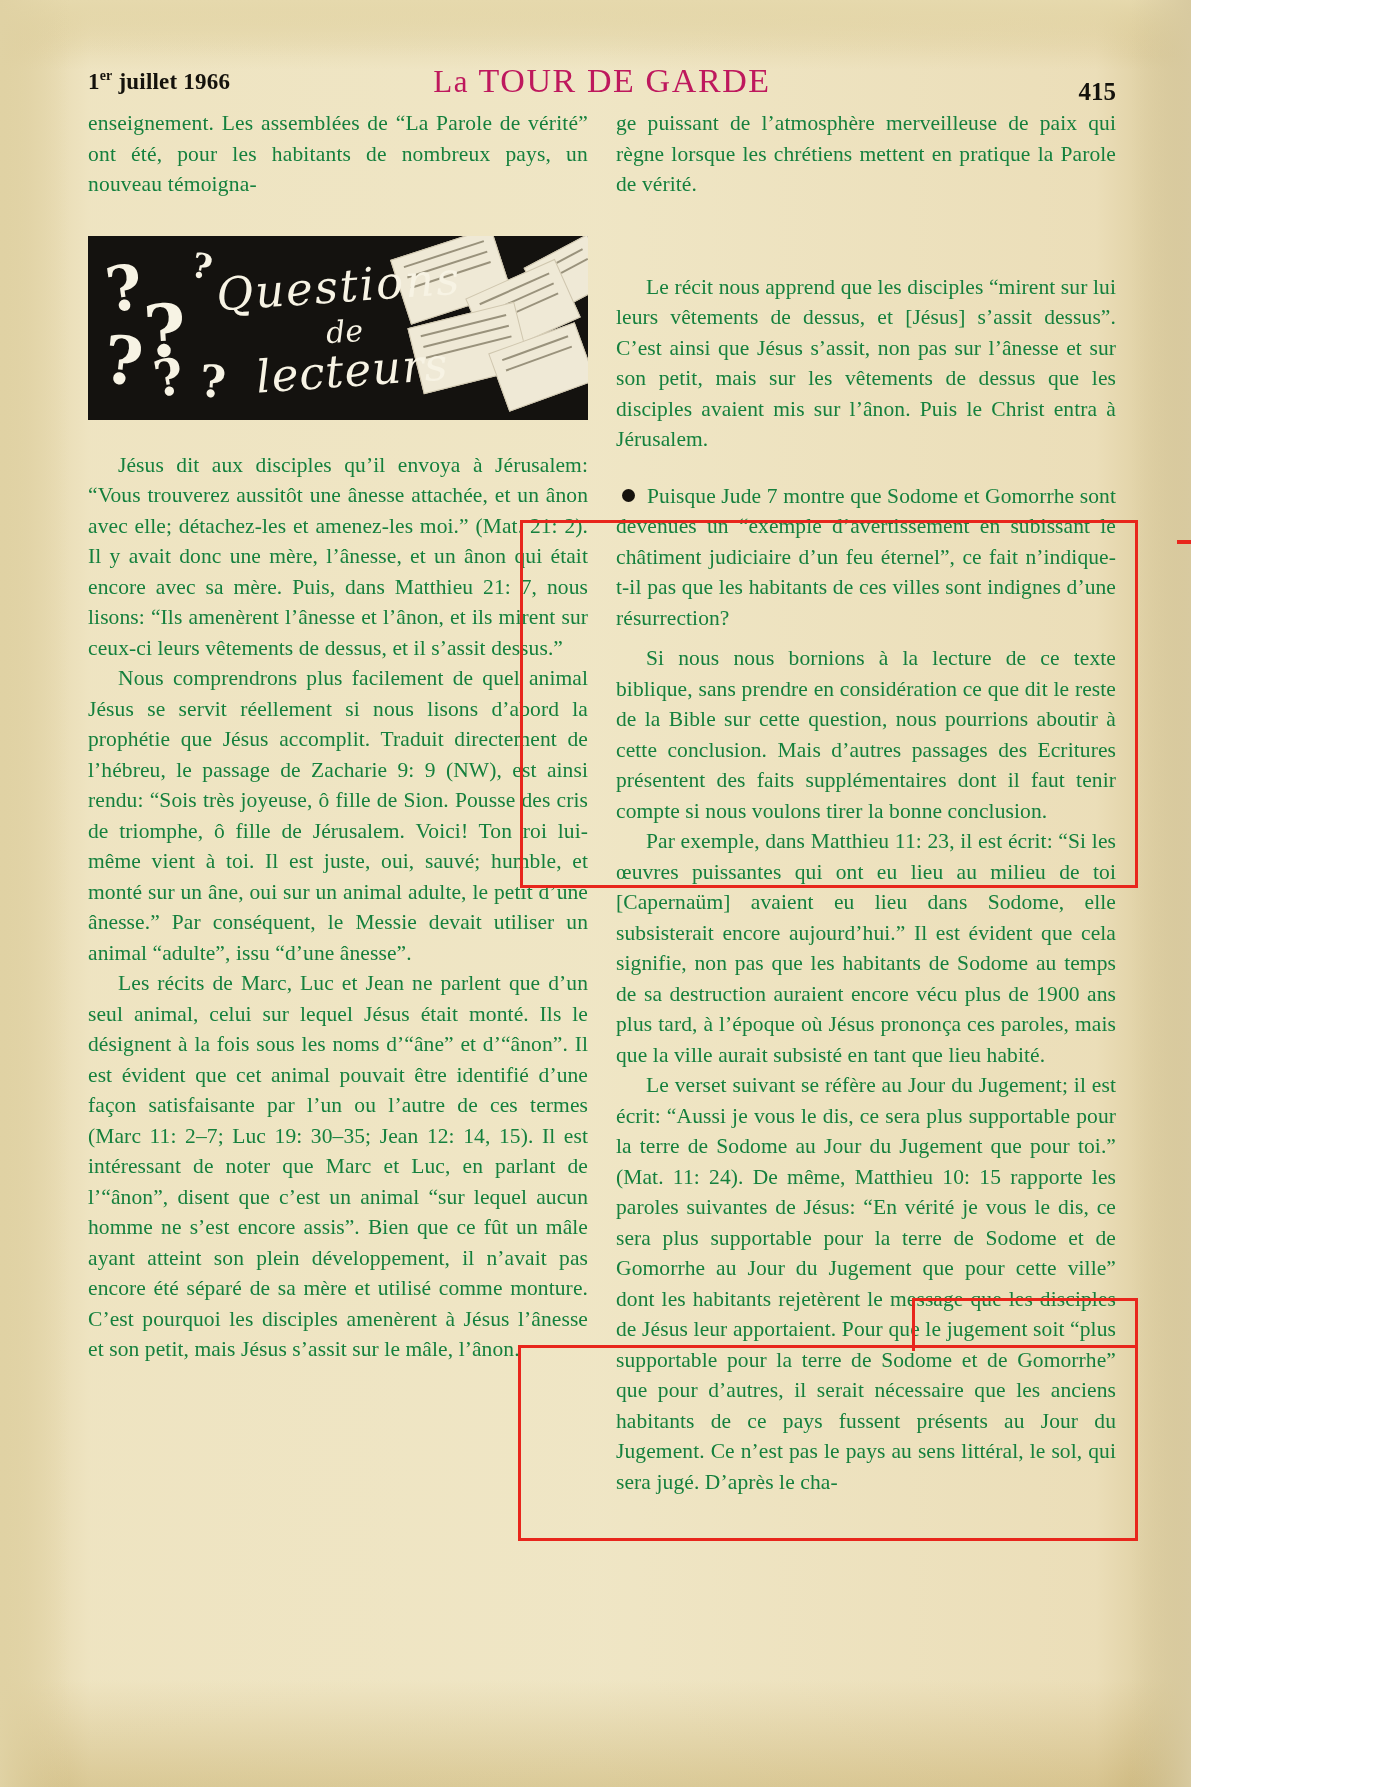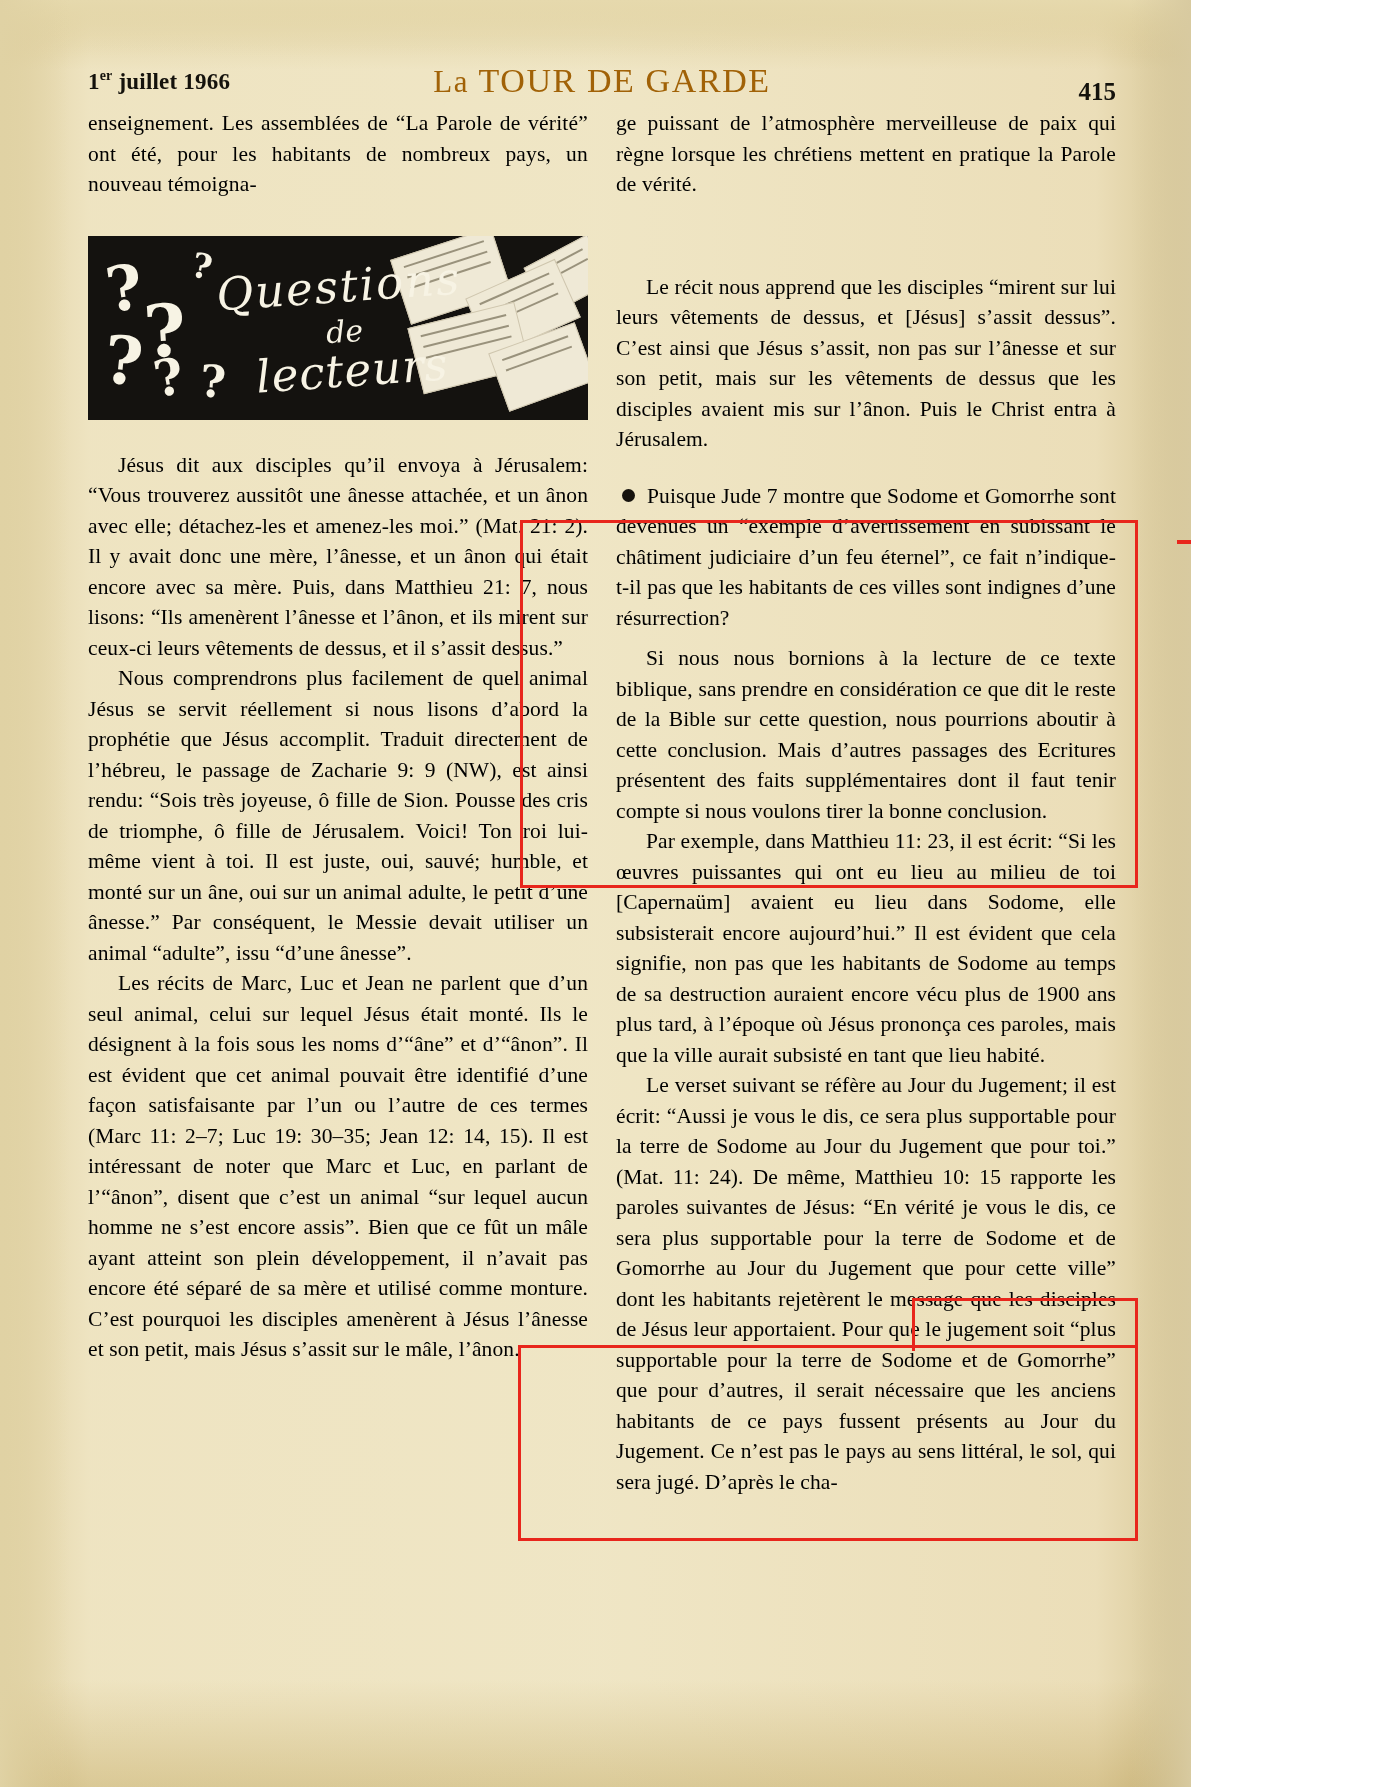--- a/index.html
+++ b/index.html
@@ -67,21 +67,21 @@
     font-size: 14px;
     vertical-align: super;
   }
   .header .masthead {
     position: absolute;
     left: 0; right: 0;
     top: 0;
     text-align: center;
     font-size: 31px;
     letter-spacing: 1.6px;
-    color: #a16207;
+    color: #be185d;
     font-family: "Liberation Serif", serif;
   }
   .header .masthead .big { font-size: 34px; }
   .header .folio {
     position: absolute;
     right: 0;
     top: 16px;
     font-size: 25px;
     font-weight: bold;
     color: #14120c;
@@ -101,21 +101,21 @@
   }
   .col-right {
     position: absolute;
     left: 528px;
     top: 0;
   }
   p.body {
     margin: 0 0 0 0;
     font-size: 21.5px;
     line-height: 30.5px;
-    color: #000000;
+    color: #15803d;
     text-align: justify;
     text-justify: inter-word;
     font-family: "Liberation Serif", serif;
     letter-spacing: 0.1px;
   }
   p.indent { text-indent: 30px; }
   p.gap { margin-top: 2px; }
   .topblock p.body { letter-spacing: 0.2px; }
 
   

